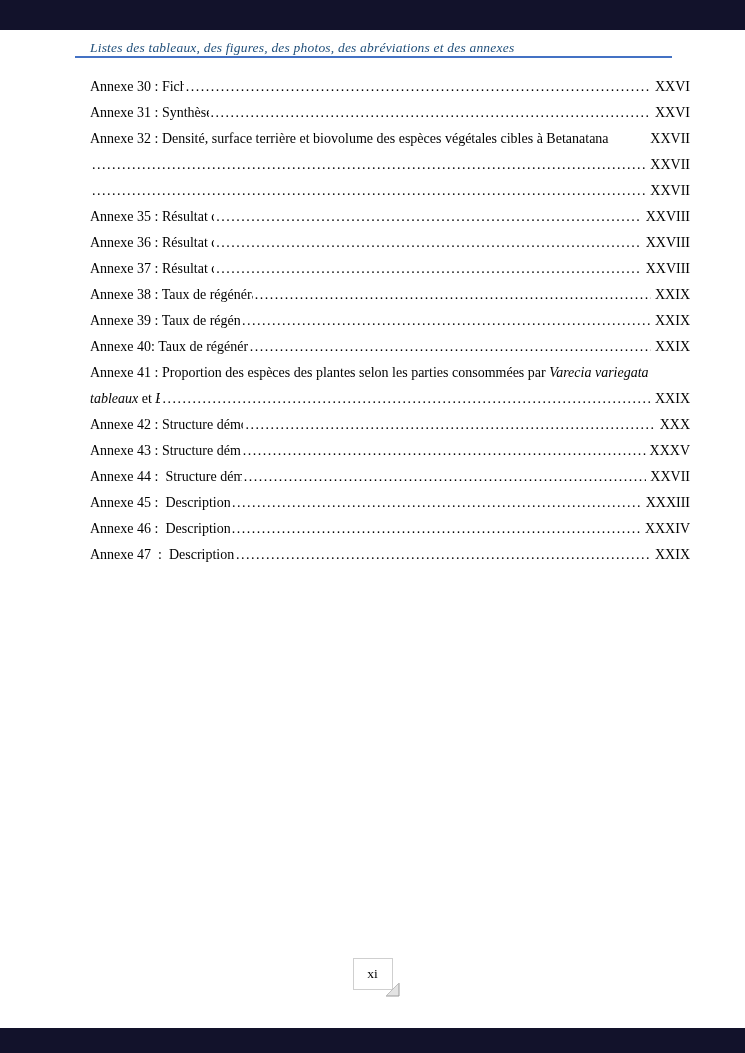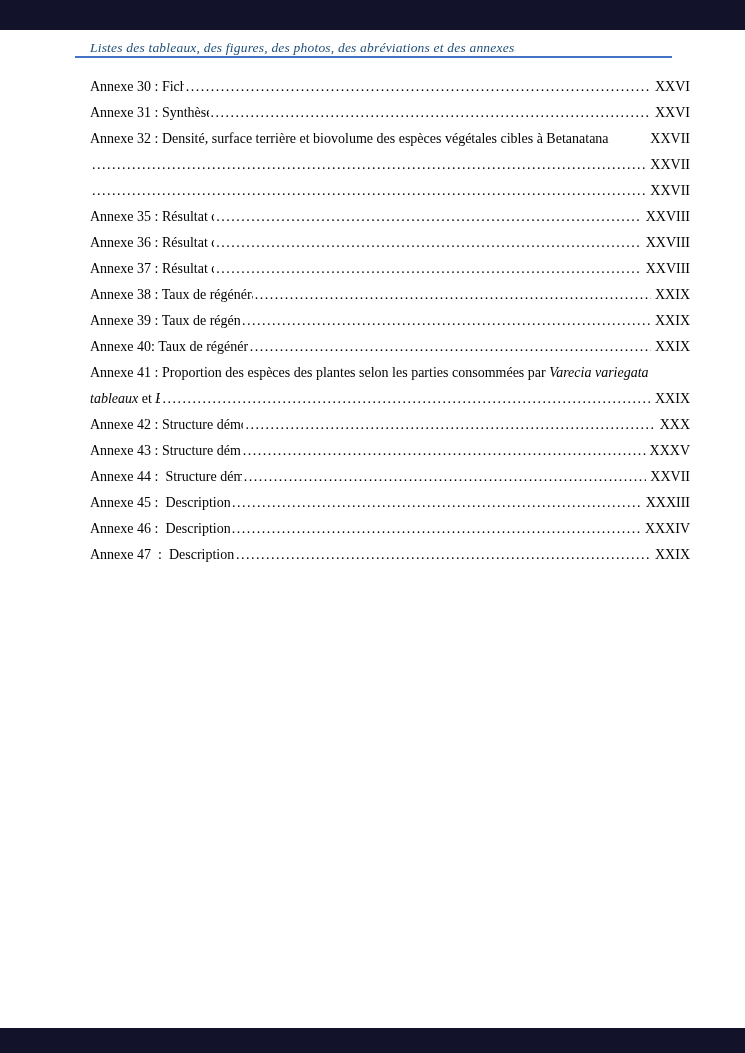--- a/index.html
+++ b/index.html
@@ -183,16 +183,27 @@
         <span class="leader dotted"></span>
         <span class="toc-page">XXXIV</span>
       </div>
       <div class="toc-line">
         <span class="toc-text"><span>Annexe 47  :  Description des espèces végétales cibles etudiées dans la PPS 3</span></span>
         <span class="leader dotted"></span>
         <span class="toc-page">XXIX</span>
       </div>
     </div>
 
+  <div class="footer">
+    <div class="page-box">
+      <span>xi</span>
+      <span class="dogear">
+        <svg width="15" height="15" viewBox="0 0 15 15">
+          <polygon points="1,14 14,14 14,1" fill="#e3e3e3" stroke="#9a9a9a" stroke-width="1"></polygon>
+          <line x1="1" y1="14" x2="14" y2="1" stroke="#bdbdbd" stroke-width="1"></line>
+        </svg>
+      </span>
+    </div>
+  </div>
 
 </div>
 
 <div class="edge-bar edge-bottom"></div>
 
 </body></html>

